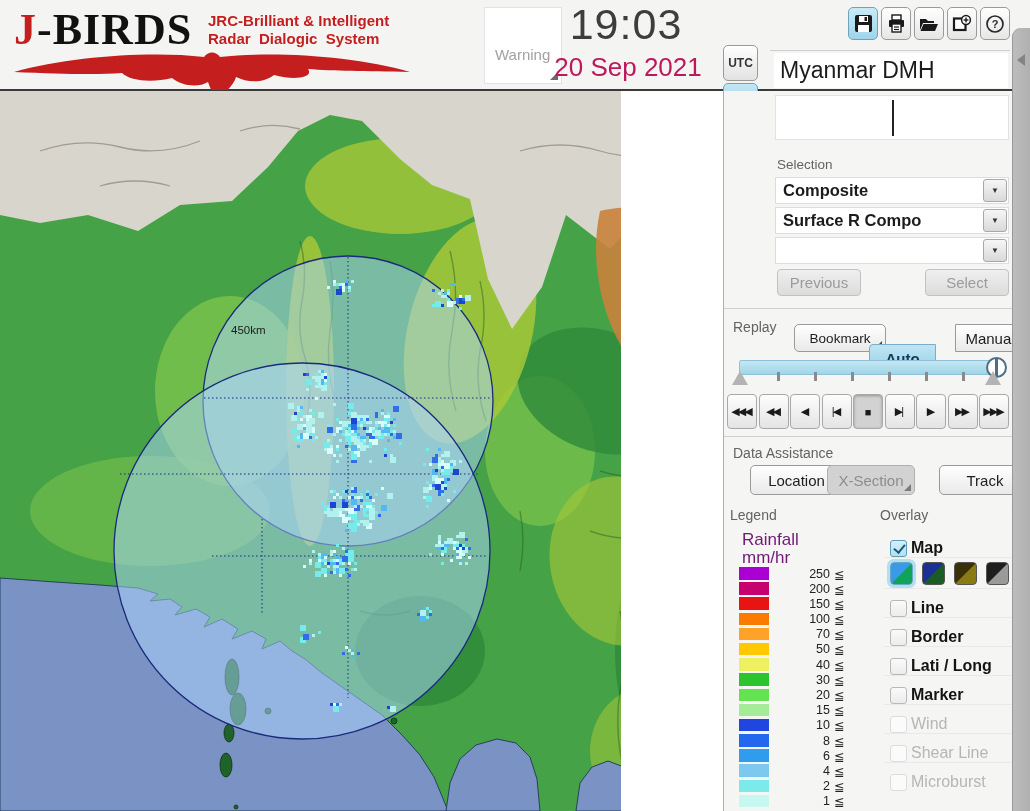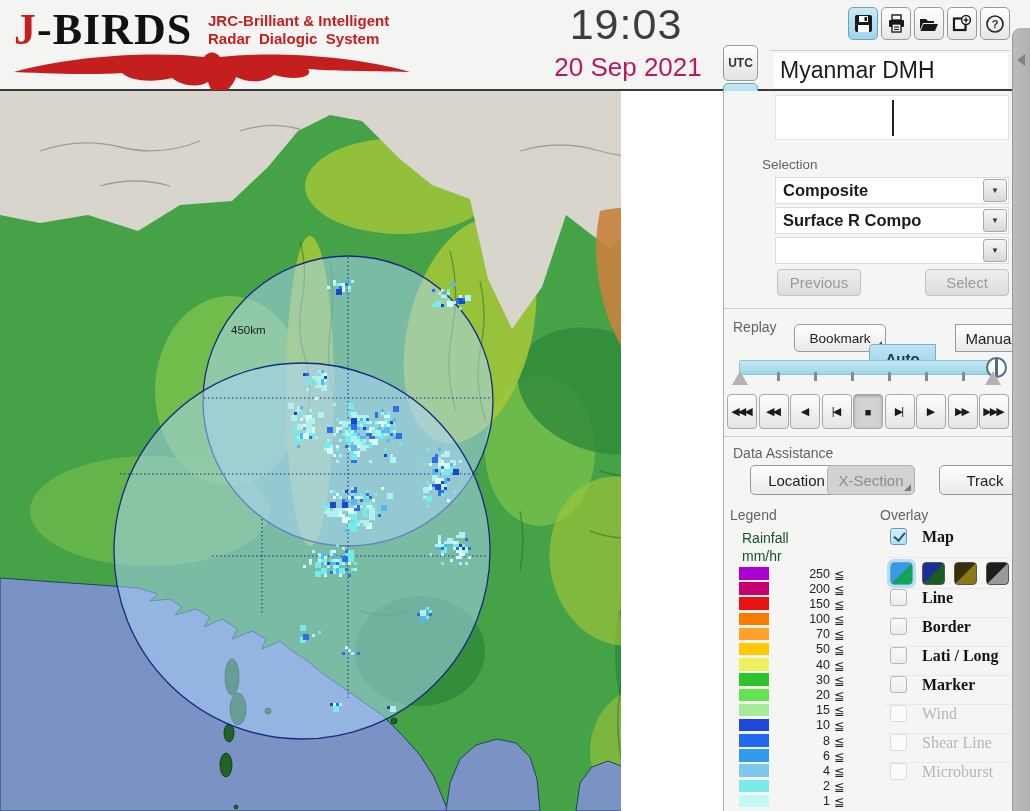--- a/index.html
+++ b/index.html
@@ -75,30 +75,30 @@
   #playback { position:absolute; left:3px; top:303px; display:flex; gap:1.5px; }
   .pb-btn { width:30px; height:35px; background:linear-gradient(#fdfdfd,#e4e4e4); border:1px solid #a8a8a8; border-radius:4px; display:flex; align-items:center; justify-content:center; font-size:11px; letter-spacing:-2px; color:#1a1a1a; padding-right:2px; }
   .pb-btn.active { background:#d2d2d2; box-shadow:inset 0 1px 3px rgba(0,0,0,.3); }
 
   #loc-btn { left:6px; top:374px; width:93px; height:30px; font-size:15px; }
   #xsec-btn { left:103px; top:374px; width:88px; height:30px; background:#d2d2d2; border:1px solid #b0b0b0; border-radius:5px; color:#8d8d8d; font-size:15px; position:absolute; display:flex; align-items:center; justify-content:center; }
   #xsec-btn::after { border-bottom-color:#7b7b7b; }
   #track-btn { left:195px; top:374px; width:92px; height:30px; font-size:15px; }
 
   
-  #legend-title1, #legend-title2 { position:absolute; left:18px; font-size:14px; color:#14532d; }
+  #legend-title1, #legend-title2 { position:absolute; left:18px; font-size:17px; color:#701a75; }
   #legend-rows { position:absolute; left:11px; top:475px; width:130px; }
   .lg-row { position:relative; height:15.2px; }
   .lg-swatch { position:absolute; left:4px; top:1px; width:30px; height:12.5px; }
   .lg-val { position:absolute; left:36px; top:0.5px; width:59px; text-align:right; font-size:12.5px; color:#222; }
   .lg-op { position:absolute; left:99px; top:0.5px; font-size:12.5px; color:#222; }
 
   
   #overlay-rows { position:absolute; left:160px; top:437px; width:129px; }
-  .ov-row { position:relative; height:29px; display:flex; align-items:flex-start; gap:15px; padding-left:6px; border-top:1px solid #e9e9e9;font-family:Liberation Serif, serif; }
+  .ov-row { position:relative; height:29px; display:flex; align-items:flex-end; gap:4px; padding-left:6px; border-top:1px solid #e9e9e9; }
   .ov-row:first-child { border-top:none; }
   .ov-check { width:17px; height:17px; border-radius:3px; background:linear-gradient(#fafafa,#ececec); border:1px solid #b8b8b8; position:relative; flex:none; }
   .ov-check.checked { background:linear-gradient(#d6eef9,#b3dff2); border:1px solid #5f9cba; }
   .ov-check.checked::after { content:""; position:absolute; left:3px; top:3px; width:9px; height:5px; border-left:2.5px solid #1b5876; border-bottom:2.5px solid #1b5876; transform:rotate(-50deg); }
   .ov-check.disabled { border-color:#dcdcdc; background:#fbfbfb; }
   .ov-label { font-size:16px; font-weight:600; color:#141414; white-space:nowrap; }
   .ov-label.disabled { color:#b6b6b6; font-weight:500; }
   #map-styles { position:relative; height:31px; border-top:1px solid #e9e9e9; display:flex; align-items:center; gap:9px; padding-left:6px; }
   .style-swatch { width:23px; height:23px; border-radius:4px; border:1px solid #555; flex:none; }
   .style-swatch.selected { border:1px solid #68a8c8; box-shadow:0 0 0 3px #b5dff0; }
@@ -114,20 +114,23 @@
 
   <div id="header">
     <div id="logo">
       <div id="logo-title"><span class="accent">J</span><span>-BIRDS</span></div>
       <div id="logo-sub"><span>JRC-Brilliant &amp; Intelligent</span><br><span>Radar  Dialogic  System</span></div>
       <svg id="eagle" width="400" height="42" viewBox="0 0 400 42">
         <path fill="#c41e1e" d="M2,24 C60,8 140,3 192,9 C196,3 204,3 208,9 C262,3 342,8 398,24 C352,23 322,23 296,21 C302,29 284,33 262,27 C252,35 236,35 224,29 C222,37 212,46 204,52 C200,44 198,40 196,34 C186,40 170,38 160,30 C140,35 118,33 110,25 C84,27 50,26 2,24 Z"></path>
       </svg>
     </div>
 
+    <div id="warning-box">
+      <span>Warning</span>
+    </div>
 
     <div id="clock-time">19:03</div>
     <div id="clock-date">20 Sep 2021</div>
 
     <div id="tz-utc" class="tz-btn">UTC</div>
     <div id="tz-mmt" class="tz-btn">MMT</div>
 
     <div id="toolbar">
       <div class="tool-btn selected">
         <svg width="19" height="19" viewBox="0 0 19 19">
@@ -894,21 +897,21 @@
         </svg>
     </div>
   </div>
 
   <div id="panel">
 
     <div id="top-box">
         <div class="caret"></div>
       </div>
 
-    <div class="panel-label" style="left:38px; top:66px;">Selection</div>
+    <div class="panel-label" style="left:53px; top:66px;">Selection</div>
 
     <div class="dd-field" style="top:86px;">
       <span class="dd-text">Composite</span>
       <div class="dd-arrow">▼</div>
     </div>
     <div class="dd-field" style="top:116px;">
       <span class="dd-text">Surface R Compo</span>
       <div class="dd-arrow">▼</div>
     </div>
     <div class="dd-field" style="top:146px;">

